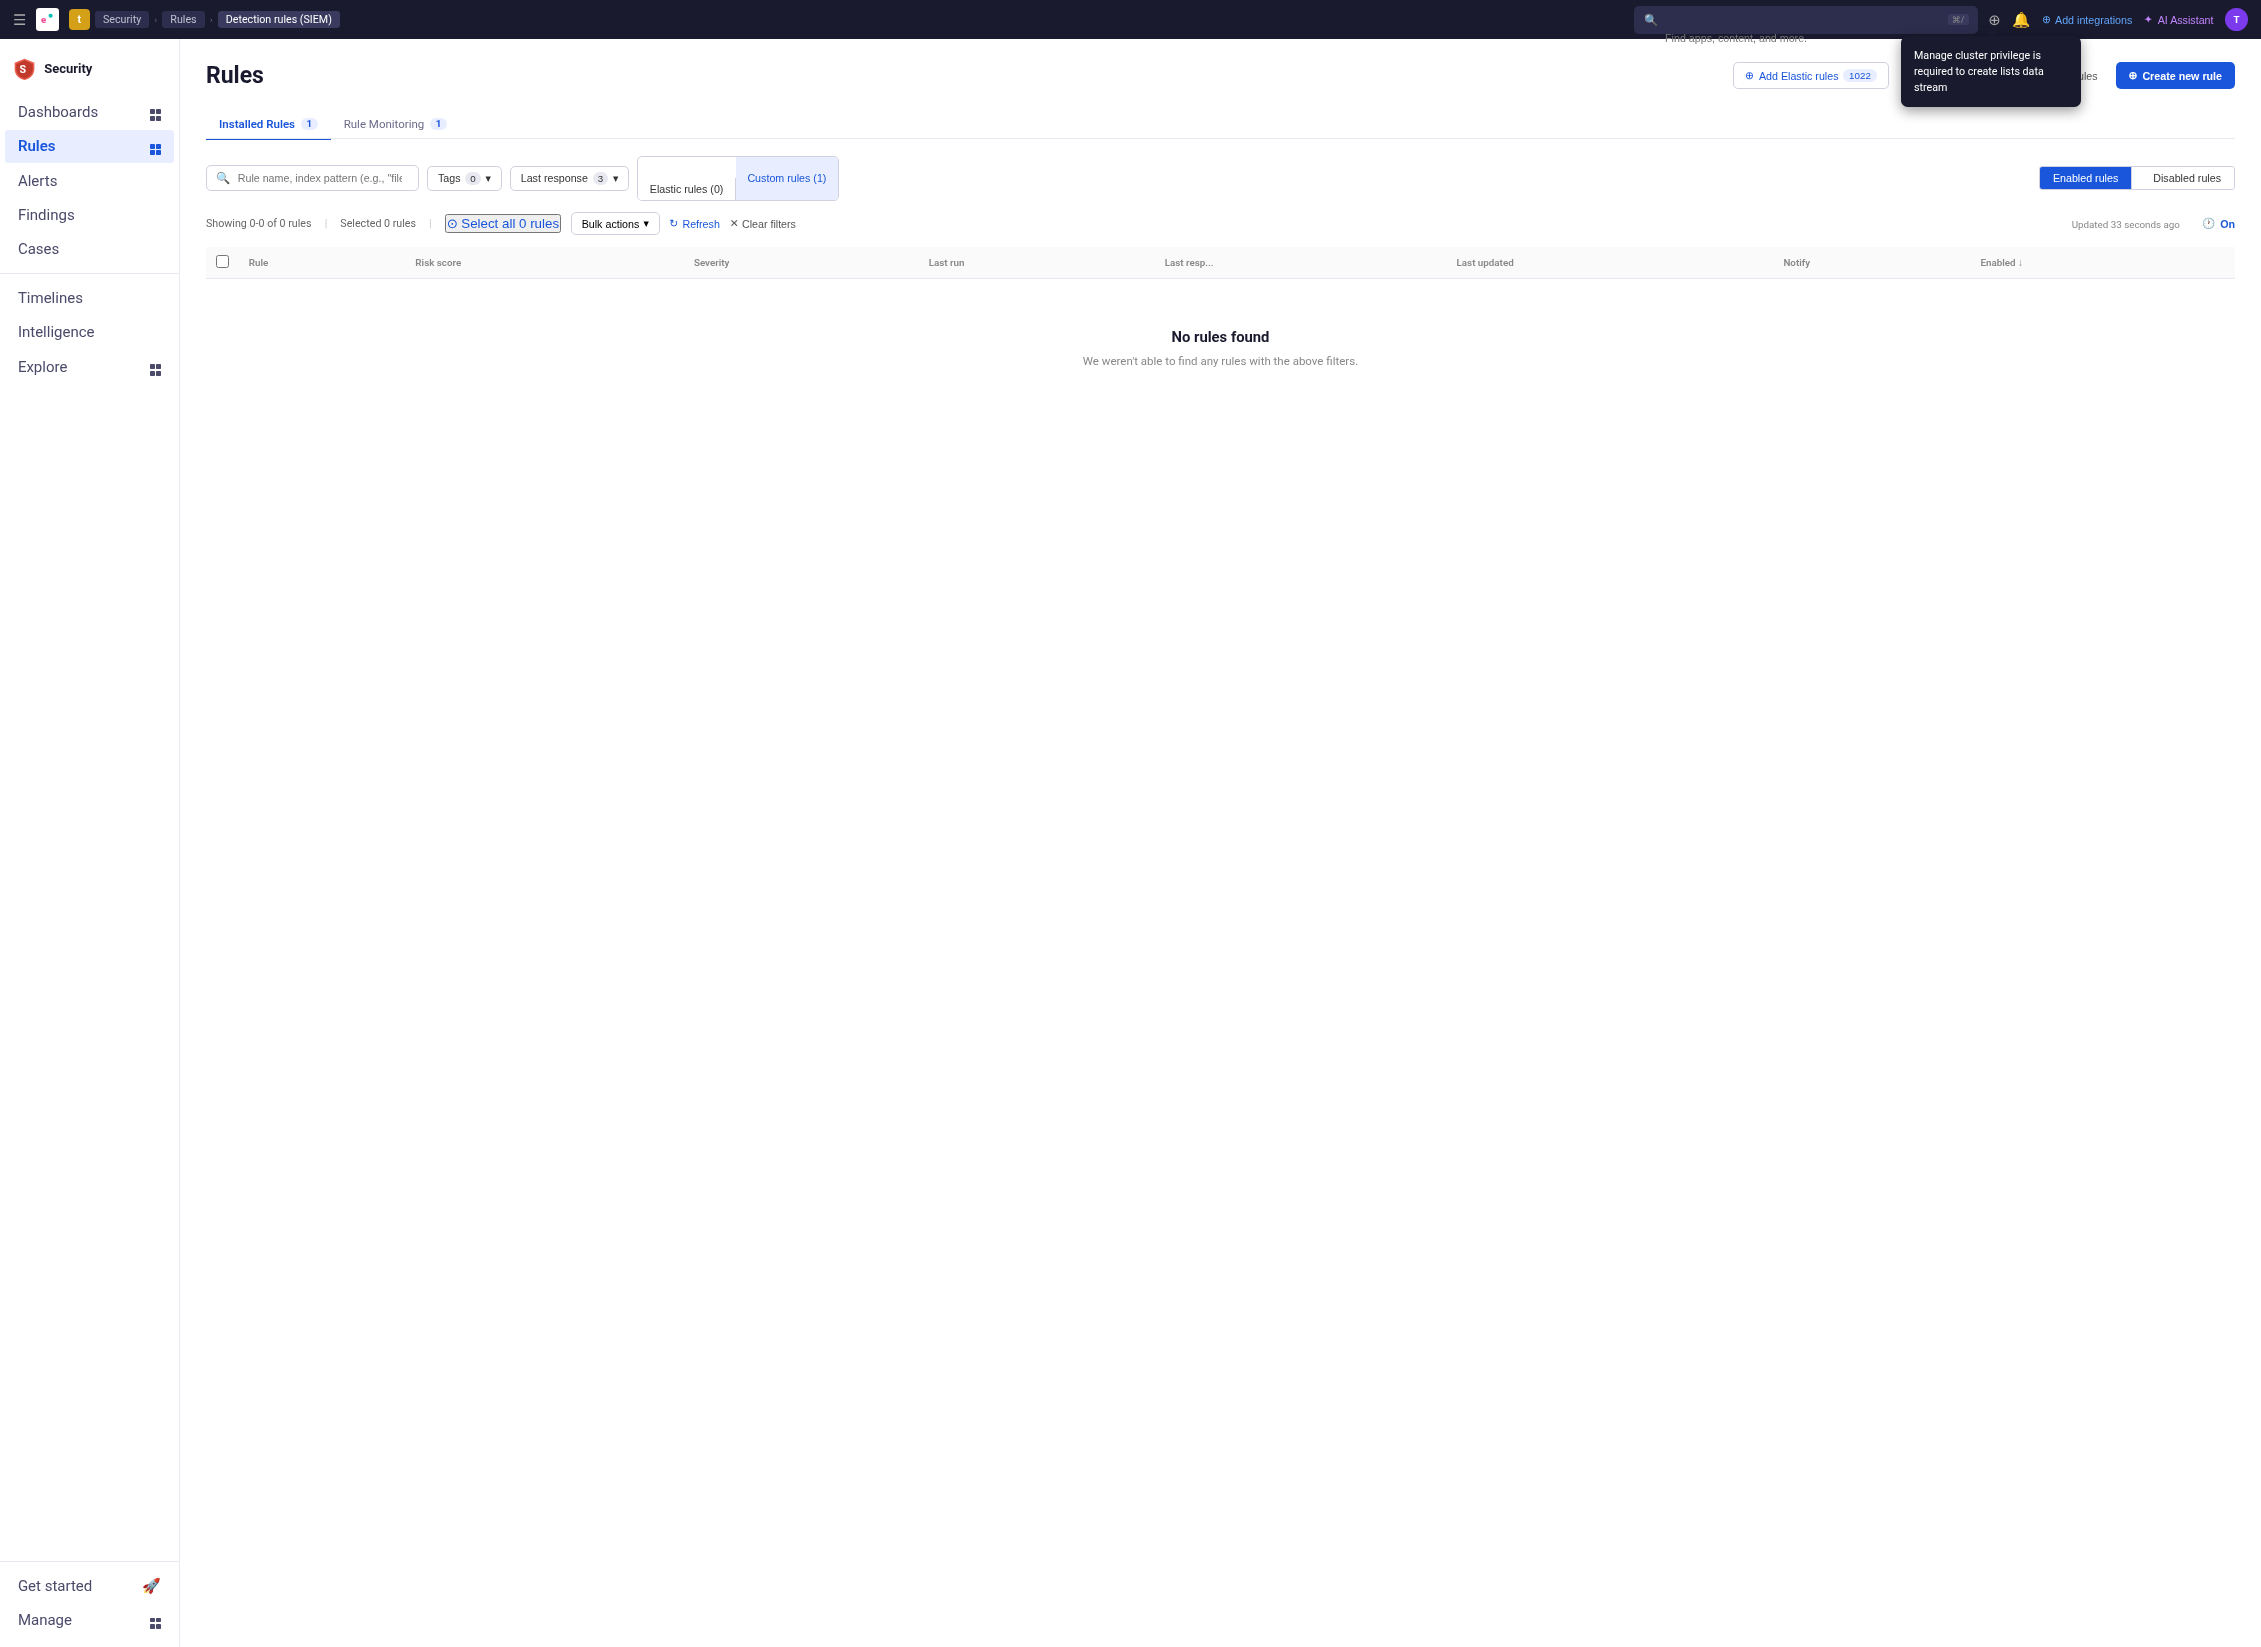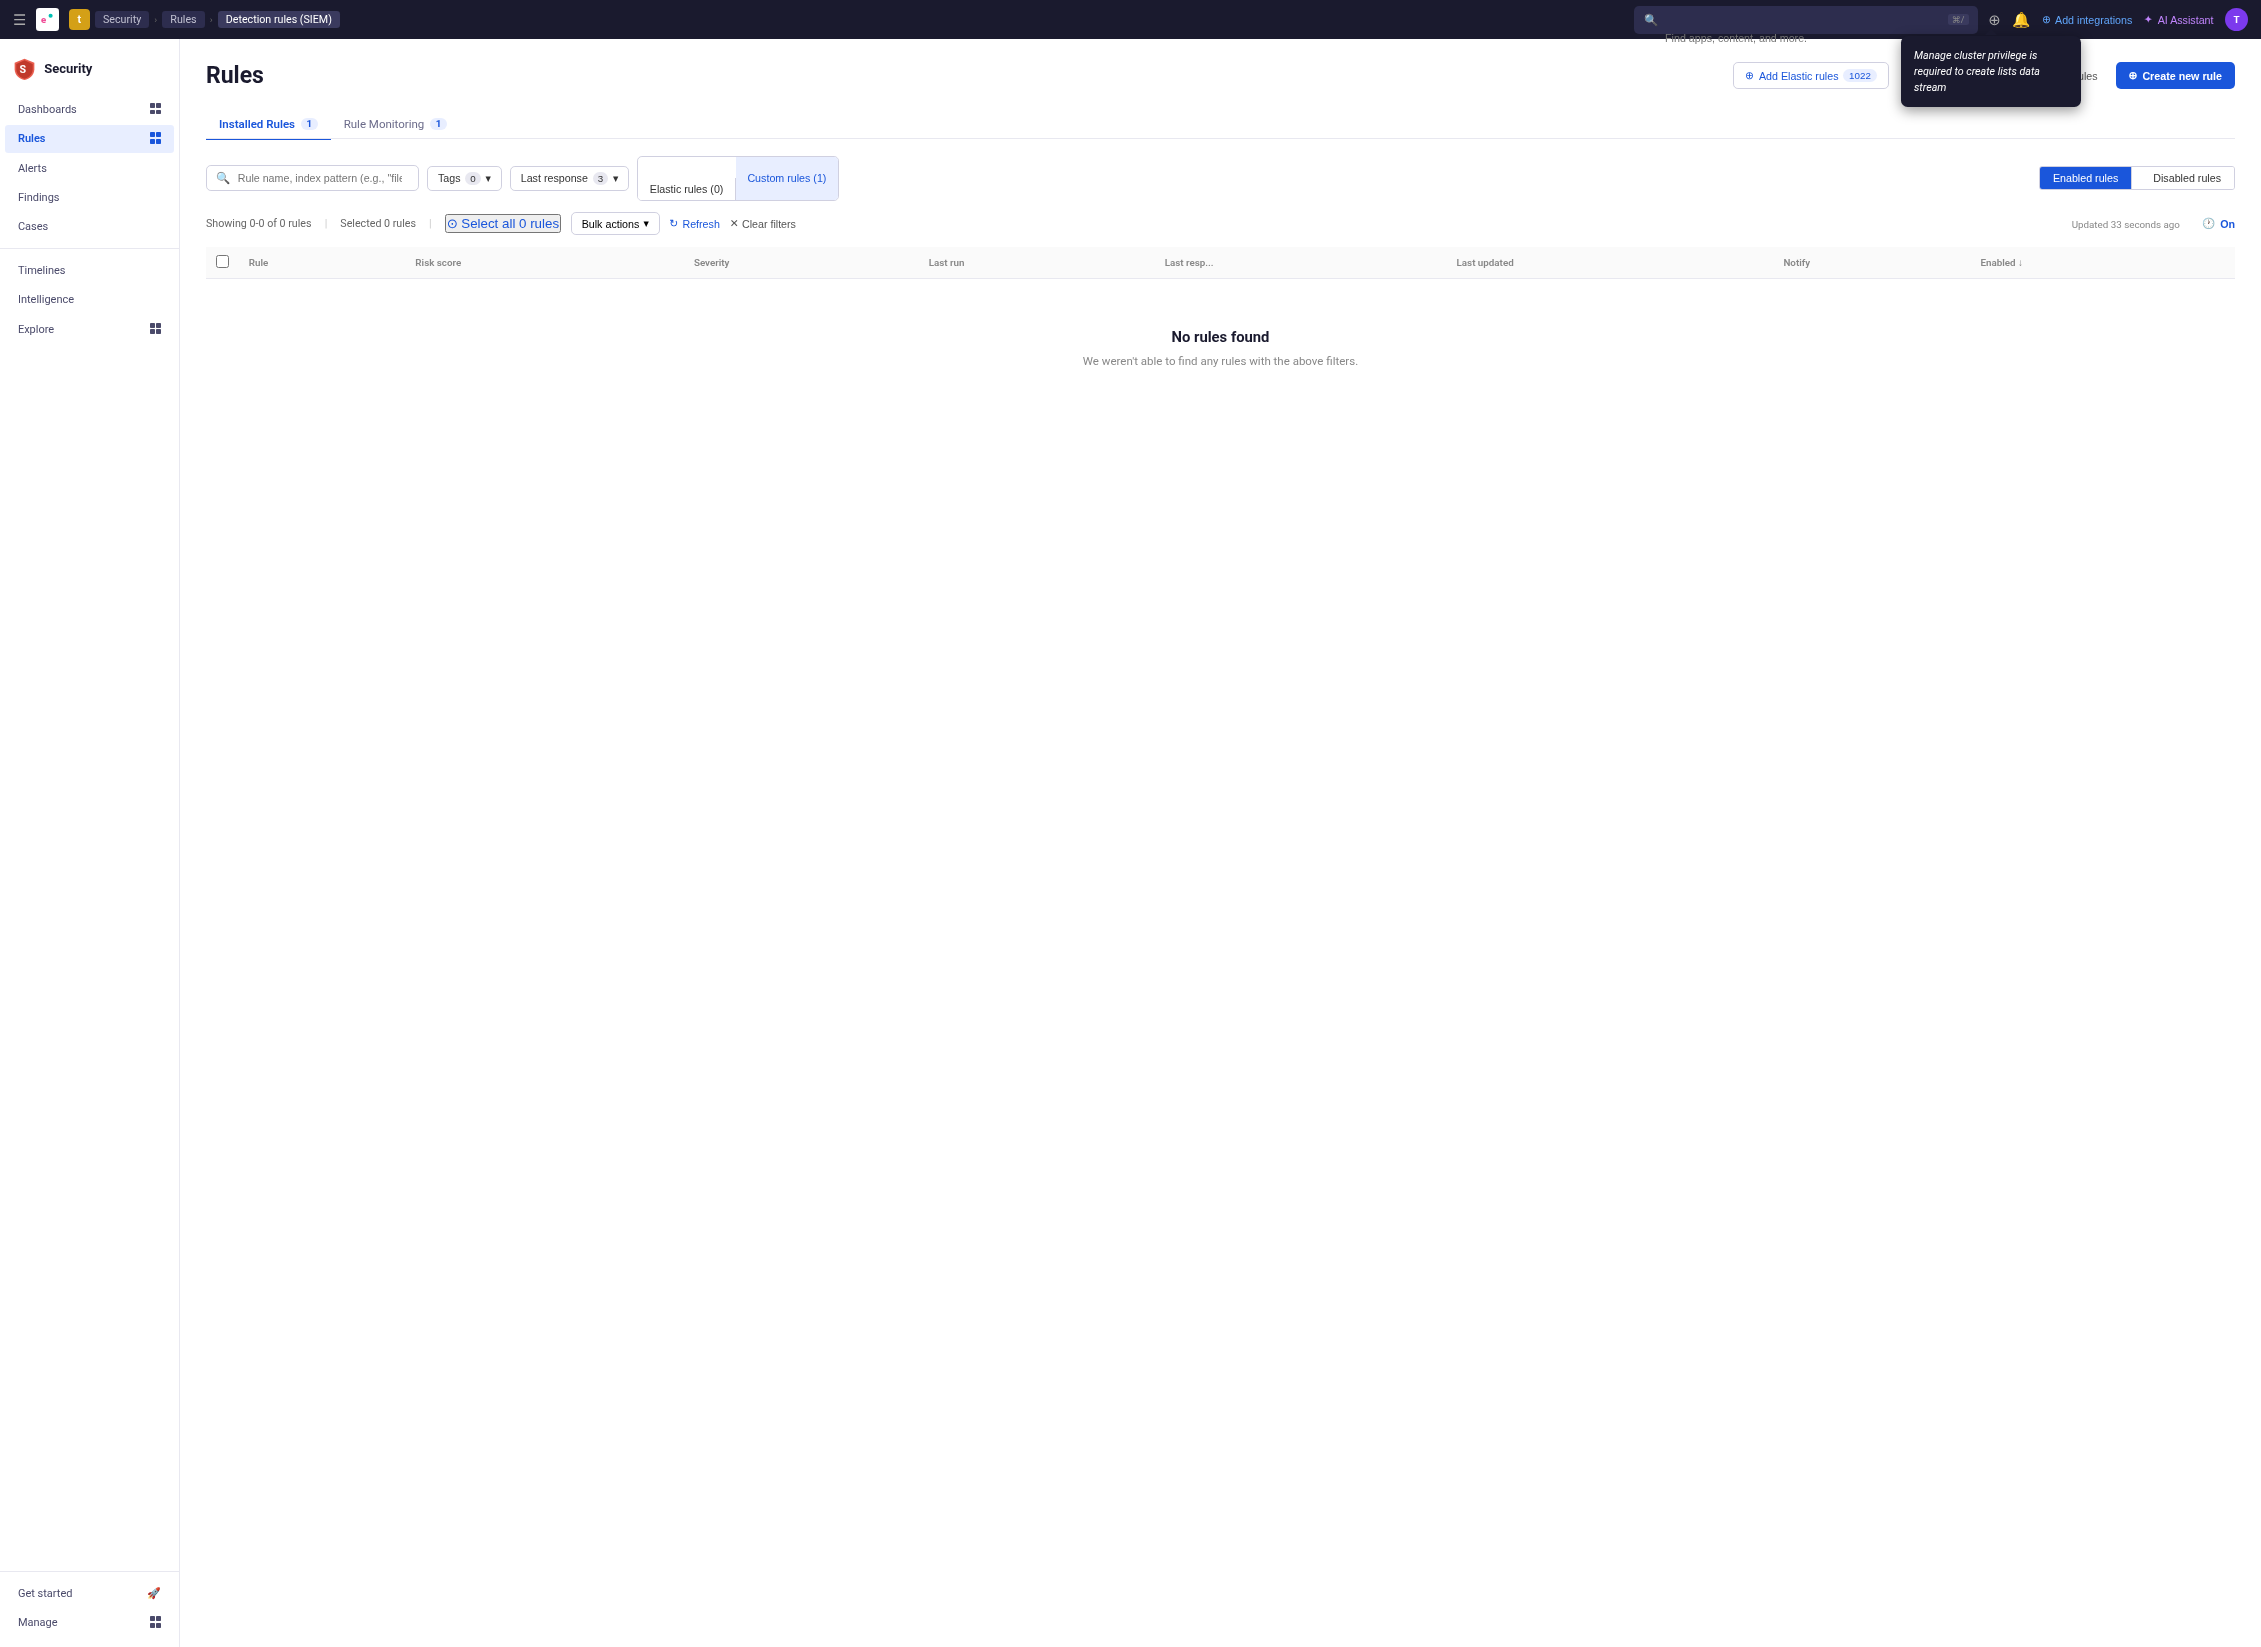--- a/index.html
+++ b/index.html
@@ -42,42 +42,42 @@
     }
     .user-avatar {
       width: 23px; height: 23px; background: #7c3aed; border-radius: 50%;
       display: flex; align-items: center; justify-content: center; color: #fff; font-size: 9.8px; font-weight: 700;
     }
 
     
     .tooltip-popup {
       position: absolute; top: 36px; right: 180px; background: #1a1a2e; color: #fff;
       border-radius: 6.6px; padding: 11.5px 13px; font-size: 10.7px; max-width: 180px;
-      line-height: 1.5; z-index: 200; box-shadow: 0 3.3px 13px rgba(0,0,0,0.4); font-style: italic;
+      line-height: 1.5; z-index: 200; box-shadow: 0 3.3px 13px rgba(0,0,0,0.4);
     }
     .tooltip-popup::after {
       content: ''; position: absolute; top: -6.6px; left: 50%; transform: translateX(-50%);
       border-left: 6.6px solid transparent; border-right: 6.6px solid transparent;
       border-bottom: 6.6px solid #1a1a2e;
     }
 
     
     .app-layout { display: flex; height: calc(100vh - 39px); }
 
     
     .sidebar {
       width: 180px; background: #fff; border-right: 0.8px solid #e8e8f0;
       display: flex; flex-direction: column; padding: 9.8px 0; flex-shrink: 0;
     }
     .sidebar-logo-section { display: flex; align-items: center; gap: 8.2px; padding: 8.2px 13px 14.8px; }
     .sidebar-shield { width: 23px; height: 23px; }
     .sidebar-title { font-size: 13px; font-weight: 700; color: #1a1a2e; }
     .sidebar-item {
-      display: flex; align-items: flex-start; justify-content: space-between;
-      padding: 7.4px 13px; cursor: pointer; color: #4a4a6a; font-size: 11px;
+      display: flex; align-items: flex-end; justify-content: space-between;
+      padding: 7.4px 13px; cursor: pointer; color: #4a4a6a; font-size: 15px;
       border-radius: 3.3px; margin: 0.8px 4.9px;
     }
     .sidebar-item.active { background: #e8eeff; color: #1a56db; font-weight: 600; }
     .grid-icon { display: grid; grid-template-columns: 1fr 1fr; gap: 1.6px; width: 11.5px; height: 11.5px; }
     .grid-icon span { background: currentColor; border-radius: 0.8px; display: block; }
     .sidebar-divider { border: none; border-top: 0.8px solid #e8e8f0; margin: 6.6px 0; }
     .sidebar-spacer { flex: 1; }
 
     
     .main-content { flex: 1; overflow-y: auto; background: #fff; padding: 23px 26px; }

